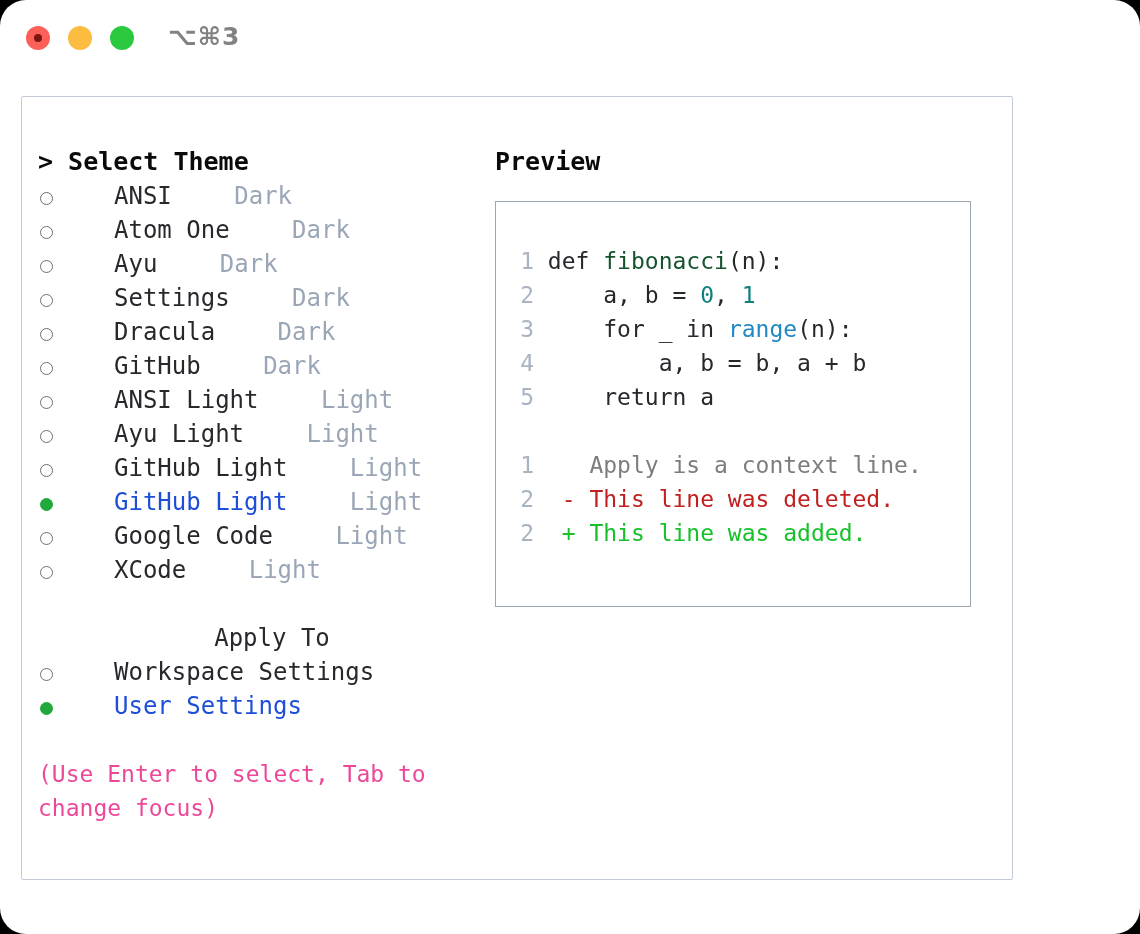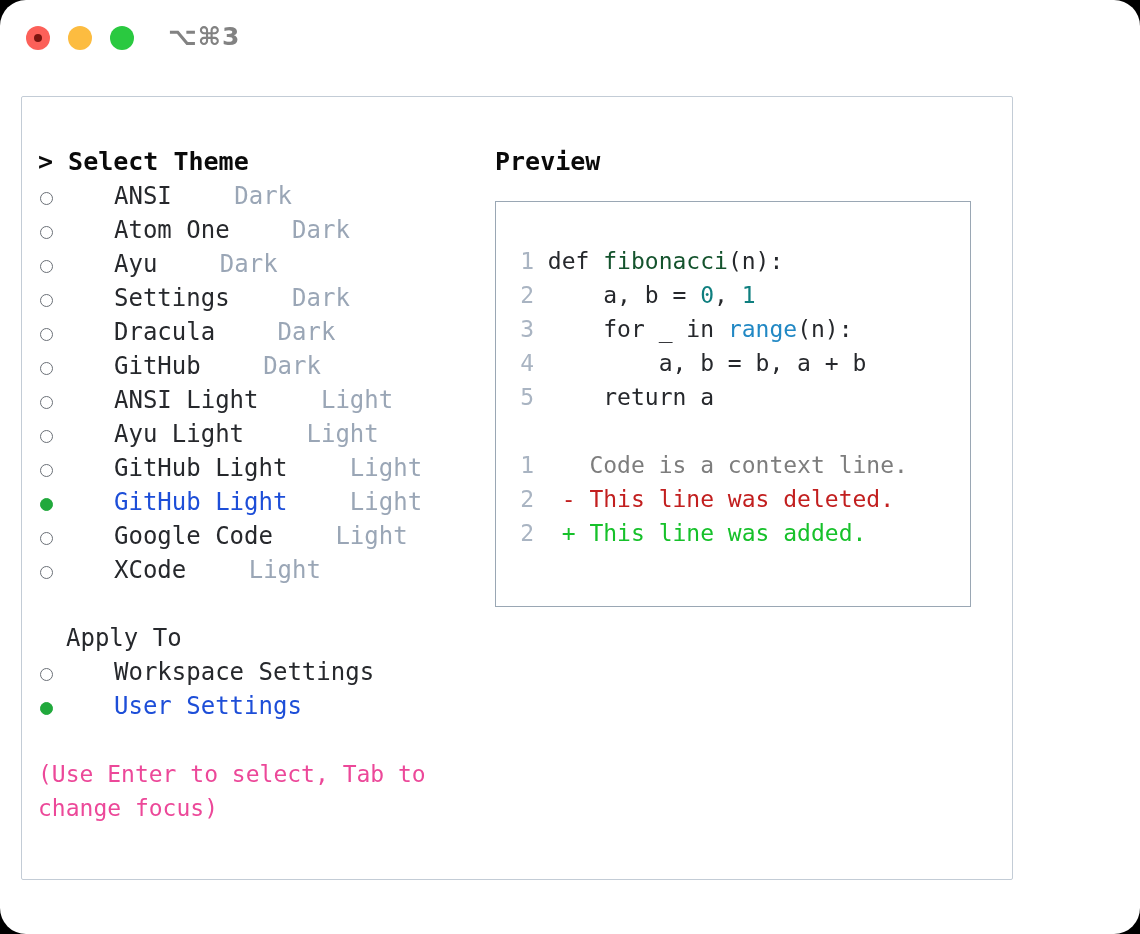--- a/index.html
+++ b/index.html
@@ -132,20 +132,21 @@
   .opt-suffix { color: #9aa6b6; }
 
   .spacer-row { height: 34px; }
 
   .apply-head {
     font-size: 24px;
     color: #26282c;
     line-height: 34px;
     padding-left: 28px;
     white-space: pre;
+    text-align: center;
   }
 
   .hint {
     margin-top: 34px;
     font-size: 23px;
     line-height: 34px;
     color: #ec4899;
     width: 400px;
     white-space: pre-wrap;
   }
@@ -236,21 +237,21 @@
       <div class="preview-box">
         <div id="code-block">
             <div class="code-line"><span class="ln">1</span> <span class="kw">def </span><span class="fn">fibonacci</span><span class="kw">(n):</span></div>
             <div class="code-line"><span class="ln">2</span> <span class="kw">    a, b = </span><span class="num">0</span><span class="kw">, </span><span class="num">1</span></div>
             <div class="code-line"><span class="ln">3</span> <span class="kw">    for _ in </span><span class="bi">range</span><span class="kw">(n):</span></div>
             <div class="code-line"><span class="ln">4</span> <span class="kw">        a, b = b, a + b</span></div>
             <div class="code-line"><span class="ln">5</span> <span class="kw">    return a</span></div>
           </div>
         <div class="gap"></div>
         <div id="diff-block">
-            <div class="code-line"><span class="ln">1</span><span class="d-ctx">    </span><span class="d-ctx">Code is a context line.</span></div>
+            <div class="code-line"><span class="ln">1</span><span class="d-ctx">    </span><span class="d-ctx">Apply is a context line.</span></div>
             <div class="code-line"><span class="ln">2</span><span class="d-del">  - </span><span class="d-del">This line was deleted.</span></div>
             <div class="code-line"><span class="ln">2</span><span class="d-add">  + </span><span class="d-add">This line was added.</span></div>
           </div>
       </div>
     </div>
 
   </div>
 </div>
 
 </body></html>

